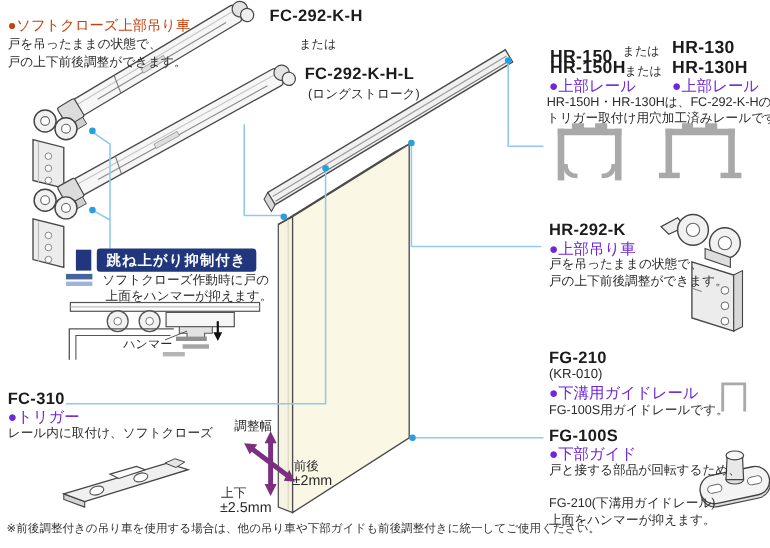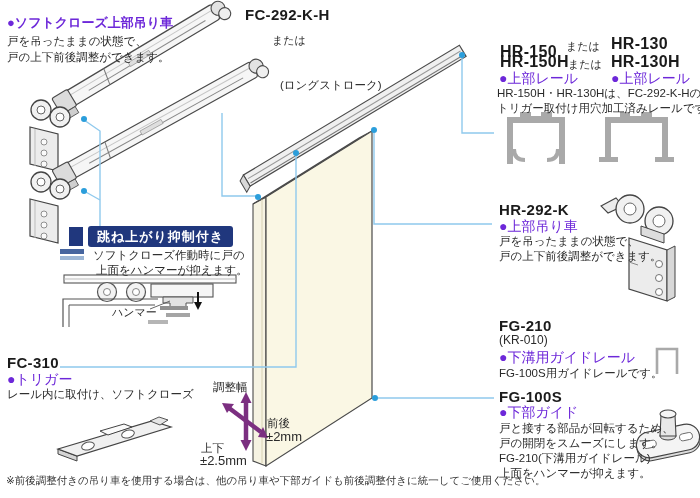--- a/index.html
+++ b/index.html
@@ -3,21 +3,21 @@
 <meta charset="utf-8">
 <style>
   html,body{margin:0;padding:0;background:#fff;}
   .canvas{position:relative;width:700px;height:498px;background:#ffffff;overflow:hidden;
           font-family:"Liberation Sans","DejaVu Sans",sans-serif;color:#222;}
   .abs{position:absolute;white-space:nowrap;}
   svg{position:absolute;left:0;top:0;}
   .t-code15{font-size:15px;font-weight:bold;color:#1b1b1b;letter-spacing:.3px;}
   .t-code16{font-size:16px;font-weight:bold;color:#1b1b1b;letter-spacing:.3px;}
   .t-blue{font-size:14px;font-weight:normal;color:#6d28d9;}
-  .t-blue13{font-size:13px;font-weight:bold;color:#6d28d9;}
+  .t-blue13{font-size:13px;font-weight:normal;color:#c2410c;}
   .t-body{font-size:11.5px;line-height:15px;color:#2a2a2a;}
   .t-or{font-size:11px;color:#2a2a2a;}
   .t-sub{font-size:11.5px;color:#2a2a2a;}
   .t-note{font-size:10.5px;color:#333;}
   .badge{background:#20377d;color:#fff;border-radius:3px;width:145px;height:21px;
          text-align:center;line-height:21px;font-size:13px;font-weight:bold;letter-spacing:1px;}
   .badge-sq{background:#20377d;width:14px;height:19px;}
   .stripe1{background:#46659f;width:24px;height:5px;}
   .stripe2{background:#9cb6d6;width:24px;height:4px;}
 </style>
@@ -193,20 +193,21 @@
       <circle cx="375" cy="398" r="3"></circle>
     </g>
   </svg>
 
   <div class="abs t-blue13" style="left:7px;top:14px;">●ソフトクローズ上部吊り車</div>
   <div class="abs t-body" style="left:7px;top:34px;">戸を吊ったままの状態で、</div>
   <div class="abs t-body" style="left:7px;top:50px;">戸の上下前後調整ができます。</div>
 
   <div class="abs t-code15" style="left:245px;top:6px;">FC-292-K-H</div>
   <div class="abs t-or" style="left:272px;top:33px;">または</div>
+  <div class="abs t-code15" style="left:277px;top:59px;">FC-292-K-H-L</div>
   <div class="abs t-sub" style="left:280px;top:78px;">(ロングストローク)</div>
 
   <div class="abs t-code16" style="left:500px;top:43px;">HR-150</div>
   <div class="abs t-or" style="left:566px;top:39px;">または</div>
   <div class="abs t-code16" style="left:611px;top:35px;">HR-130</div>
   <div class="abs t-code16" style="left:500px;top:53px;">HR-150H</div>
   <div class="abs t-or" style="left:568px;top:57px;">または</div>
   <div class="abs t-code16" style="left:611px;top:53px;">HR-130H</div>
   <div class="abs t-blue" style="left:499px;top:70px;">●上部レール</div>
   <div class="abs t-blue" style="left:611px;top:70px;">●上部レール</div>
@@ -219,21 +220,20 @@
   <div class="abs t-body" style="left:499px;top:249px;">戸の上下前後調整ができます。</div>
 
   <div class="abs t-code15" style="left:499px;top:317px;">FG-210</div>
   <div class="abs t-sub" style="left:499px;top:333px;font-size:12px;">(KR-010)</div>
   <div class="abs t-blue" style="left:499px;top:349px;">●下溝用ガイドレール</div>
   <div class="abs t-body" style="left:499px;top:366px;">FG-100S用ガイドレールです。</div>
 
   <div class="abs t-code15" style="left:499px;top:388px;">FG-100S</div>
   <div class="abs t-blue" style="left:499px;top:404px;">●下部ガイド</div>
   <div class="abs t-body" style="left:499px;top:421px;">戸と接する部品が回転するため、</div>
-  <div class="abs t-body" style="left:499px;top:436px;">戸の開閉をスムーズにします。</div>
   <div class="abs t-body" style="left:499px;top:451px;">FG-210(下溝用ガイドレール)</div>
   <div class="abs t-body" style="left:499px;top:466px;">上面をハンマーが抑えます。</div>
 
   <div class="abs badge-sq" style="left:69px;top:227px;"></div>
   <div class="abs stripe1" style="left:60px;top:249px;"></div>
   <div class="abs stripe2" style="left:60px;top:256px;"></div>
   <div class="abs badge" style="left:88px;top:226px;">跳ね上がり抑制付き</div>
   <div class="abs t-body" style="left:93px;top:248px;">ソフトクローズ作動時に戸の</div>
   <div class="abs t-body" style="left:96px;top:263px;">上面をハンマーが抑えます。</div>
   <div class="abs" style="left:112px;top:305px;font-size:11px;color:#2a2a2a;">ハンマー</div>

